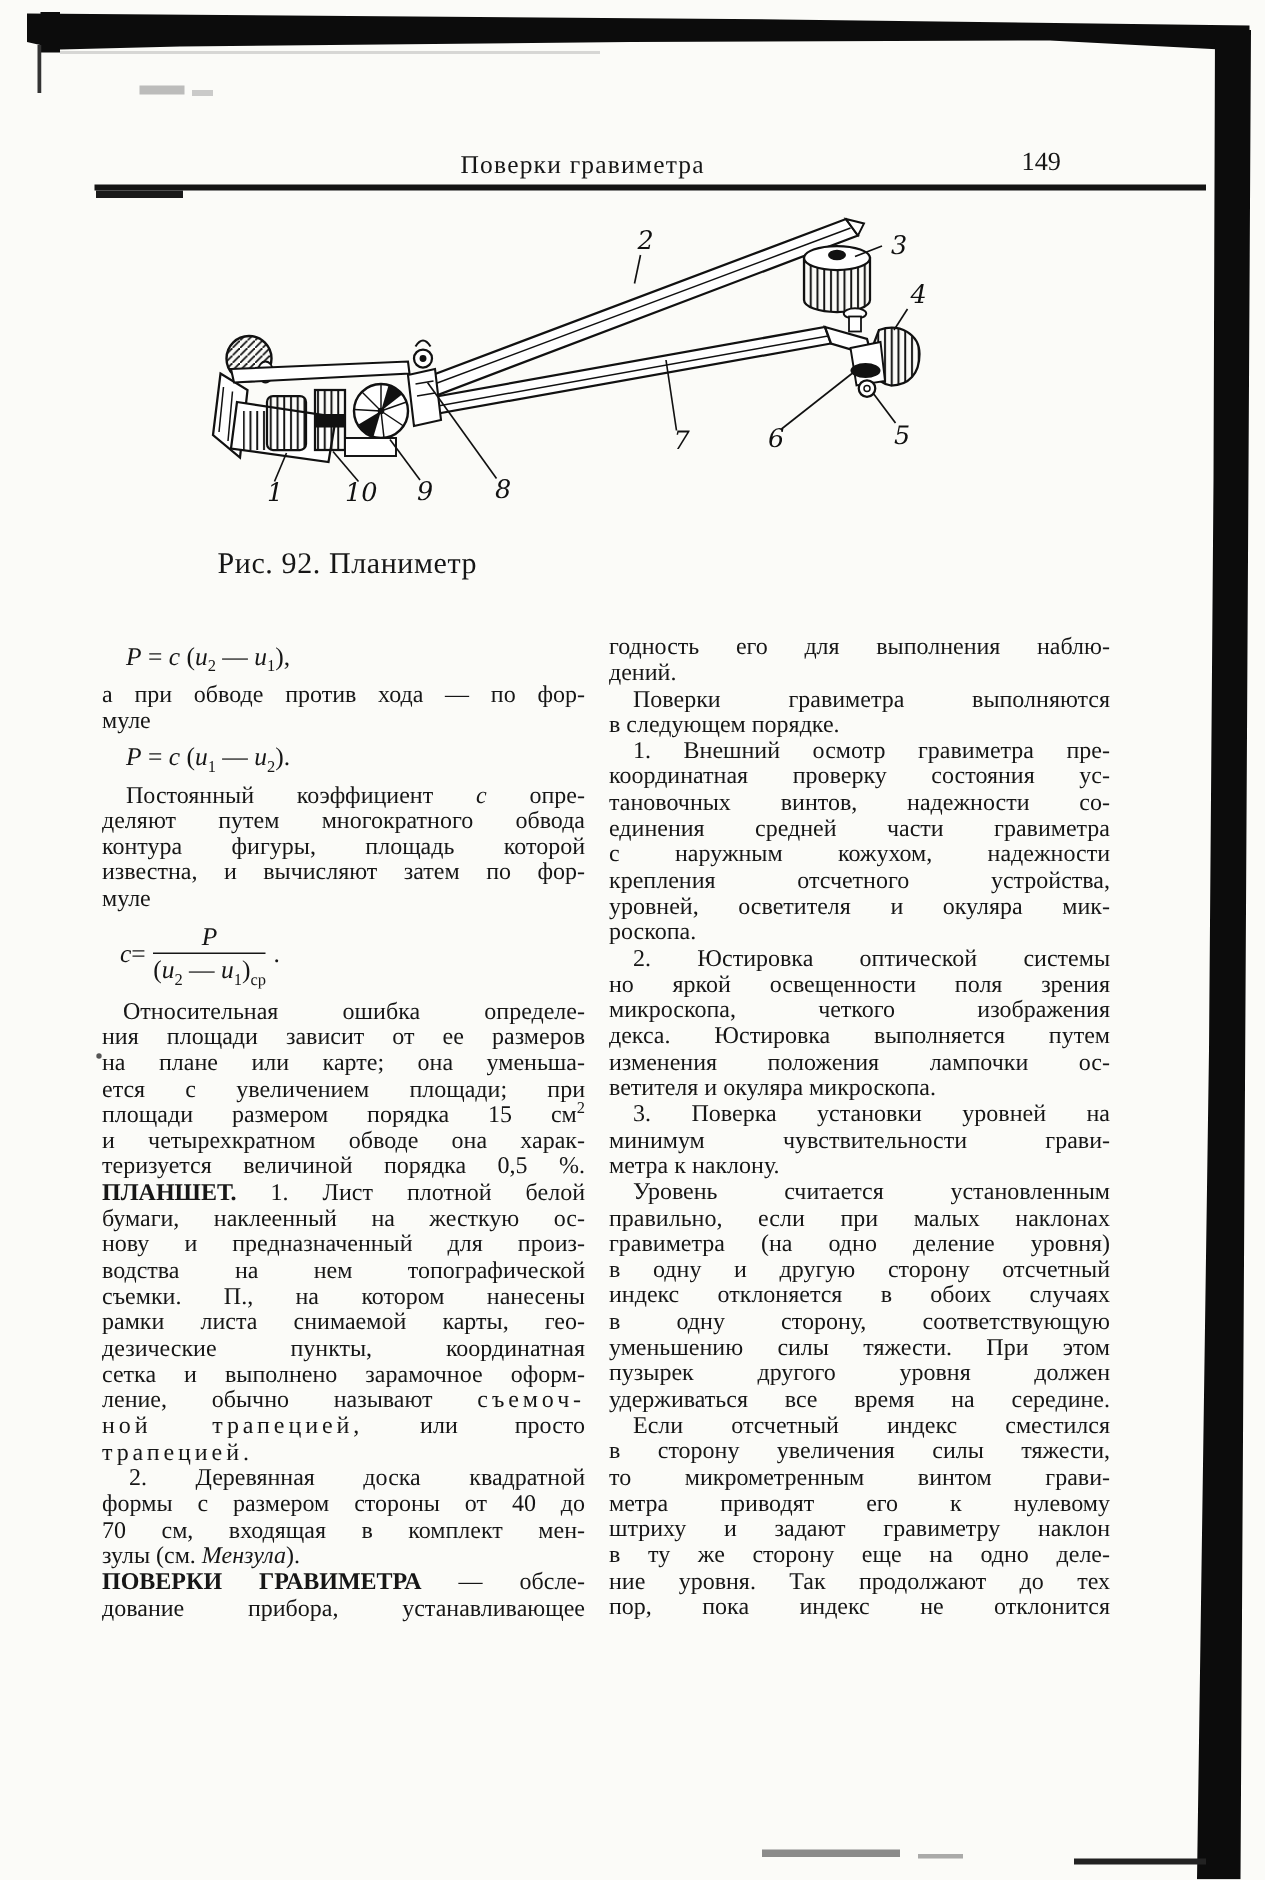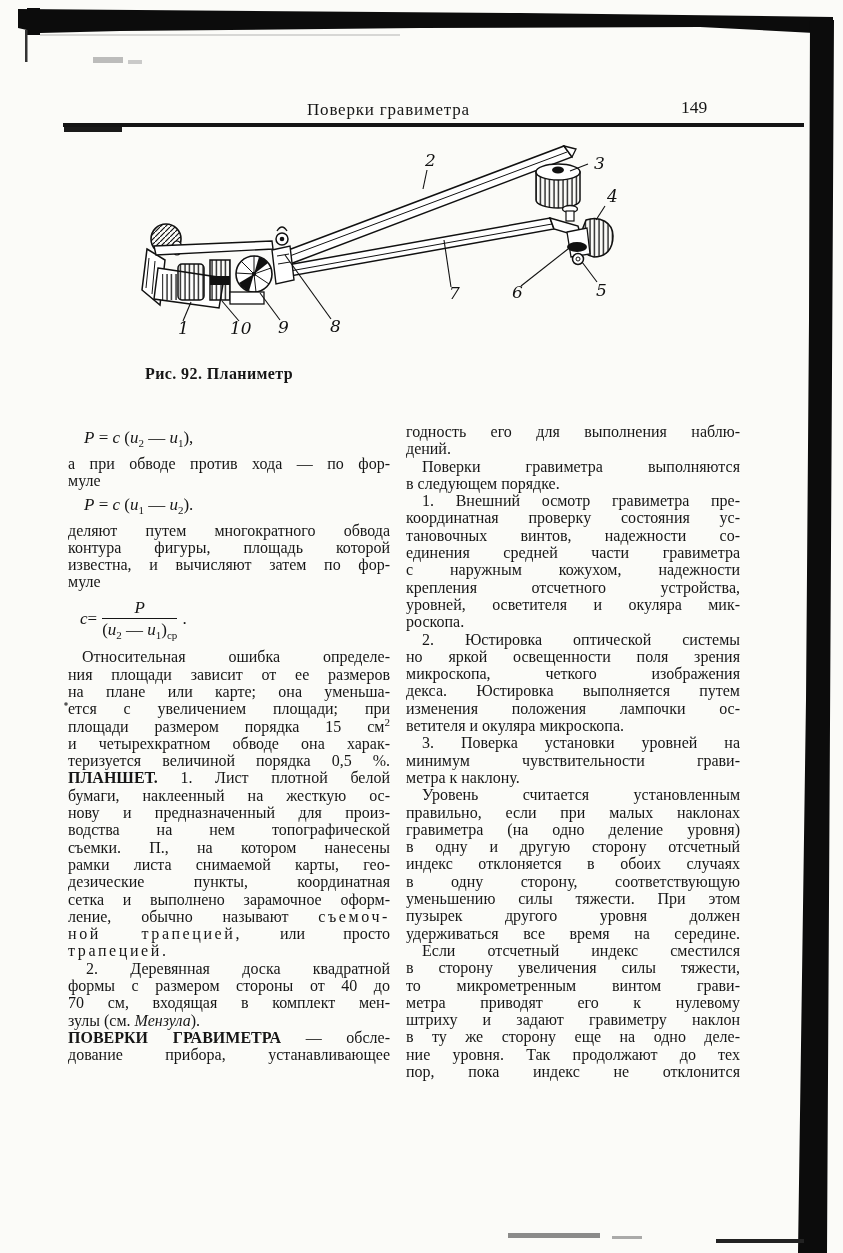--- a/index.html
+++ b/index.html
@@ -6,21 +6,21 @@
   body{
     width:843px;height:1253px;position:relative;overflow:hidden;
     background:#fbfbf8;color:#161616;
     font-family:"Liberation Serif","DejaVu Serif",serif;
   }
   .artifacts{position:absolute;left:0;top:0;z-index:6;pointer-events:none;}
   .rh-title{position:absolute;left:307px;top:100px;font-size:17px;letter-spacing:.8px;z-index:2;}
   .rh-page{position:absolute;left:681px;top:97px;font-size:17.5px;z-index:2;}
   .head-rule{position:absolute;left:63px;top:123px;width:741px;height:3.5px;background:#141414;z-index:2;}
   .figure{position:absolute;left:120px;top:142px;width:640px;height:215px;z-index:2;}
-  .caption{position:absolute;left:145px;top:365px;font-size:16px;font-weight:bold;letter-spacing:.4px;z-index:2;}
+  .caption{position:absolute;left:145px;top:365px;font-size:20px;font-weight:normal;letter-spacing:.4px;z-index:2;}
   .col{position:absolute;top:423px;font-size:16px;line-height:17.3px;z-index:2;}
   .col-left{left:68px;width:322px;}
   .col-right{left:406px;width:334px;}
   .line{text-align:justify;text-align-last:justify;}
   .line.nj{text-align-last:left;}
   .it{font-style:italic;}
   .bd{font-weight:bold;}
   .spc{letter-spacing:2.6px;}
   sup,sub{font-size:11px;line-height:0;}
   .formula{font-size:17px;line-height:20px;margin:5px 0 7px;padding-left:16px;text-align:left;text-align-last:left;}
@@ -141,20 +141,21 @@
     </svg>
   </div>
 
   <div class="caption">Рис. 92. Планиметр</div>
 
   <div class="col col-left">
       <div class="formula"><span class="it">P</span> = <span class="it">c</span> (<span class="it">u</span><sub>2</sub> — <span class="it">u</span><sub>1</sub>),</div>
       <div class="line">а при обводе против хода — по фор-</div>
       <div class="line nj">муле</div>
       <div class="formula"><span class="it">P</span> = <span class="it">c</span> (<span class="it">u</span><sub>1</sub> — <span class="it">u</span><sub>2</sub>).</div>
+      <div class="line" style="padding-left: 16px;">Постоянный коэффициент <span class="it">с</span> опре-</div>
       <div class="line">деляют путем многократного обвода</div>
       <div class="line">контура фигуры, площадь которой</div>
       <div class="line">известна, и вычисляют затем по фор-</div>
       <div class="line nj">муле</div>
       <div class="fracline"><span class="it">c</span> = <span class="frac">
           <span class="num"><span class="it">P</span></span>
           <span class="den">(<span class="it">u</span><sub>2</sub> — <span class="it">u</span><sub>1</sub>)<sub>ср</sub></span>
         </span> .</div>
       <div class="line" style="padding-left: 14px;">Относительная ошибка определе-</div>
       <div class="line">ния площади зависит от ее размеров</div>

